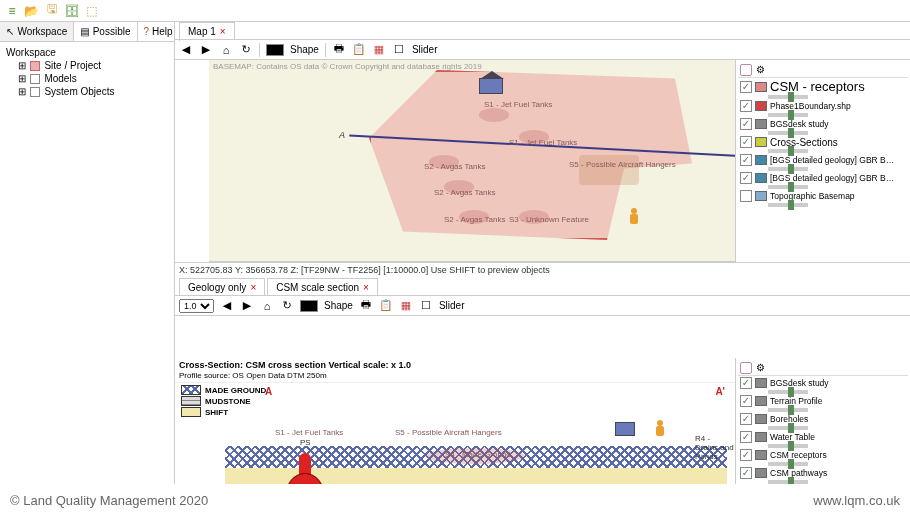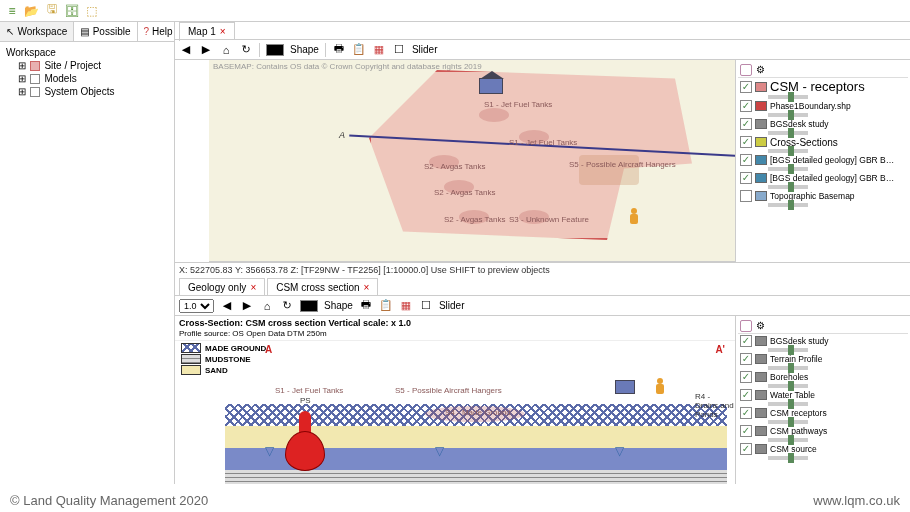--- a/index.html
+++ b/index.html
@@ -39,21 +39,21 @@
 .layers { width: 175px; border-left: 1px solid #ccc; background: #fff; overflow: hidden; padding: 2px; }
 .layer-hdr { height: 16px; border-bottom: 1px solid #ddd; display:flex;align-items:center;padding:0 2px;gap:4px; }
 .layer-link{width:12px;height:12px;border:1px solid #b8a;border-radius:2px;}
 .layer-item { display: flex; align-items: center; gap: 3px; padding: 1px 2px; }
 .chk { width: 12px; height: 12px; border: 1px solid #888; display: inline-flex; align-items: center; justify-content: center; color: #4a8a4a; font-size: 10px; line-height: 1; cursor: pointer; }
 .lico { width: 12px; height: 10px; display: inline-block; }
 .slider { width: 40px; height: 4px; background: #ccc; margin-left: 30px; position: relative; }
 .slider::after { content:''; position:absolute; top:-3px; left:20px; width:6px; height:10px; background:#5a8a5a; }
 .status { height: 16px; border-top: 1px solid #ccc; padding: 2px 4px; font-size: 9px; color: #333; background:#fff; }
 .xs-tabs { height: 18px; display: flex; border-bottom: 1px solid #ccc; padding-left: 4px; background:#fff; }
-.xs-row { display: flex; flex: 1; min-height: 0; }
+.xs-row { display: flex; flex: 1; min-height: 0; margin-top: 42px; }
 .xs-canvas { flex: 1; background: #fff; position: relative; overflow: hidden; }
 .xs-hdr { background: #fff; padding: 2px 4px; font-size: 9px; border-bottom:1px solid #eee;}
 .legend { position: absolute; top: 26px; left: 6px; font-size: 8px; }
 .legend div { display:flex; align-items:center; gap:4px; margin:1px 0;}
 .lsw { width: 20px; height: 10px; border:1px solid #333;}
 .stratum { position: absolute; left:0; right:0; }
 .cross-hatch{background:repeating-linear-gradient(45deg,#5a6aa8 0 2px,transparent 2px 6px),repeating-linear-gradient(-45deg,#5a6aa8 0 2px,transparent 2px 6px);}
 .sand-pat{background:#f2e8b0;}
 .mud-pat{background:repeating-linear-gradient(0deg,#888 0 1px,#ddd 1px 4px);}
 .plume{position:absolute;left:110px;top:95px;width:40px;height:60px;}
@@ -215,21 +215,21 @@
       </div>
     </div>
     <div class="status">X: 522705.83 Y: 356653.78 Z:   [TF29NW - TF2256]  [1:10000.0]   Use SHIFT to preview objects</div>
 
     <div class="xs-tabs">
       <div class="map-tab">
         <span>Geology only</span>
         <span class="close">×</span>
       </div>
       <div class="map-tab">
-        <span>CSM cross section</span>
+        <span>CSM scale section</span>
         <span class="close">×</span>
       </div>
     </div>
 
     <div class="map-toolbar">
       <select style="font-size:9px"><option>1.0</option></select>
       <span class="tbico">◀</span>
       <span class="tbico">▶</span>
       <span class="tbico">⌂</span>
       <span class="tbico">↻</span>
@@ -252,21 +252,21 @@
           <div>
               <span class="lsw cross-hatch"></span>
               <b>MADE GROUND</b>
             </div>
           <div>
               <span class="lsw mud-pat"></span>
               <b>MUDSTONE</b>
             </div>
           <div>
               <span class="lsw sand-pat"></span>
-              <b>SAND</b>
+              <b>SHIFT</b>
             </div>
         </div>
         <span style="position:absolute;left:90px;top:28px;color:#c22;font-weight:bold">A</span>
         <span style="position:absolute;right:10px;top:28px;color:#c22;font-weight:bold">A'</span>
 
         <div class="stratum cross-hatch" style="position:absolute;left:50px;right:8px;top:88px;height:22px"></div>
         <div class="stratum sand-pat" style="position:absolute;left:50px;right:8px;top:110px;height:22px"></div>
         <div class="stratum" style="position:absolute;left:50px;right:8px;top:132px;height:22px;background:#7a8ac8"></div>
         <div class="stratum mud-pat" style="position:absolute;left:50px;right:8px;top:154px;height:16px"></div>
 

